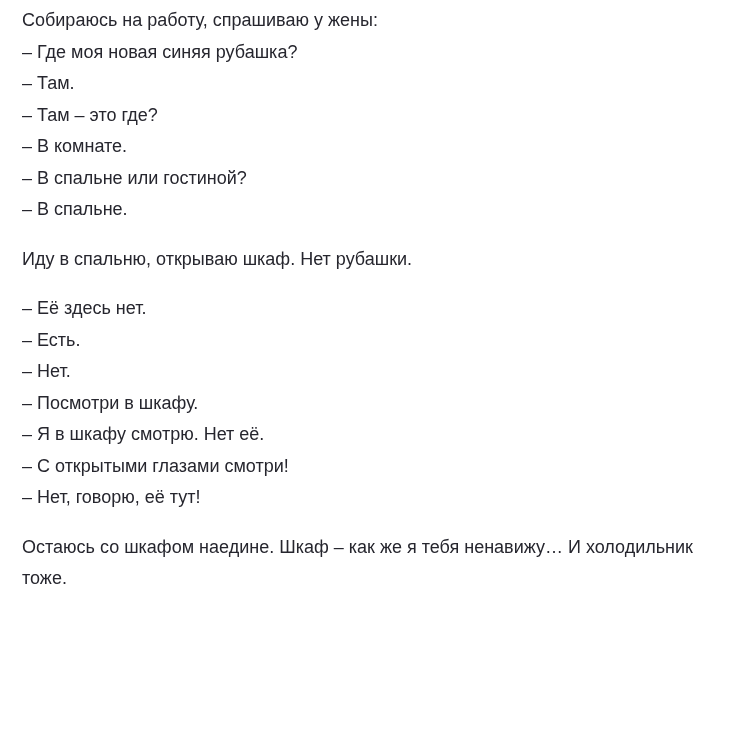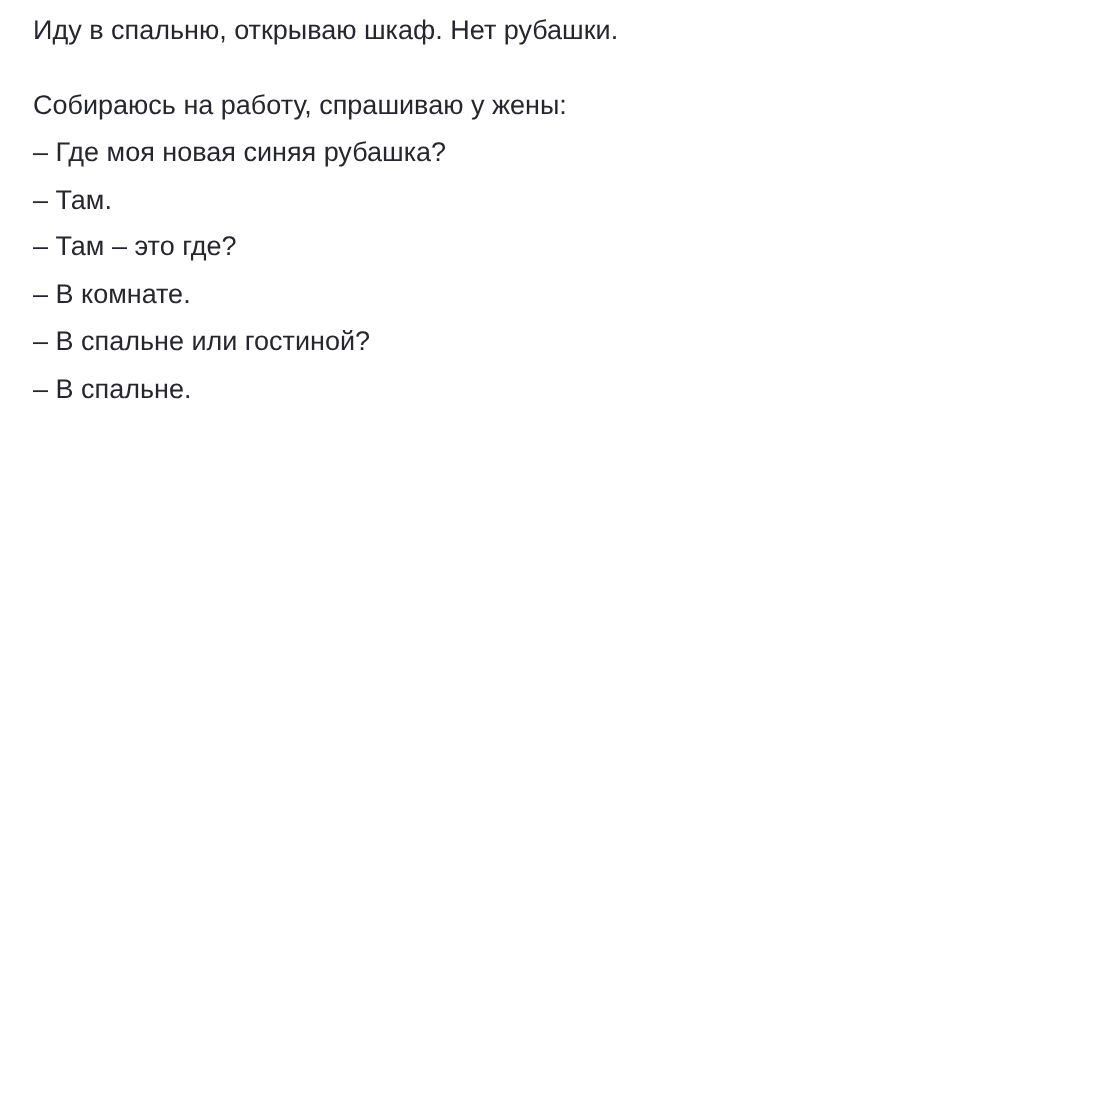--- a/index.html
+++ b/index.html
@@ -26,15 +26,17 @@
     margin: 0 0 18px 0;
   }
   .story p:last-child {
     margin-bottom: 0;
   }
 </style>
 </head>
 <body style="background: rgb(255, 255, 255);">
 
 <main class="story" style="color: rgb(38, 38, 46);">
+    <p>Собираюсь на работу, спрашиваю у жены:<br>– Где моя новая синяя рубашка?<br>– Там.<br>– Там – это где?<br>– В комнате.<br>– В спальне или гостиной?<br>– В спальне.</p>
     <p>Иду в спальню, открываю шкаф. Нет рубашки.</p>
-    <p>Собираюсь на работу, спрашиваю у жены:<br>– Где моя новая синяя рубашка?<br>– Там.<br>– Там – это где?<br>– В комнате.<br>– В спальне или гостиной?<br>– В спальне.</p>
+    <p>– Её здесь нет.<br>– Есть.<br>– Нет.<br>– Посмотри в шкафу.<br>– Я в шкафу смотрю. Нет её.<br>– С открытыми глазами смотри!<br>– Нет, говорю, её тут!</p>
+    <p>Остаюсь со шкафом наедине. Шкаф – как же я тебя ненавижу… И холодильник тоже.</p>
   </main>
 
 </body></html>

